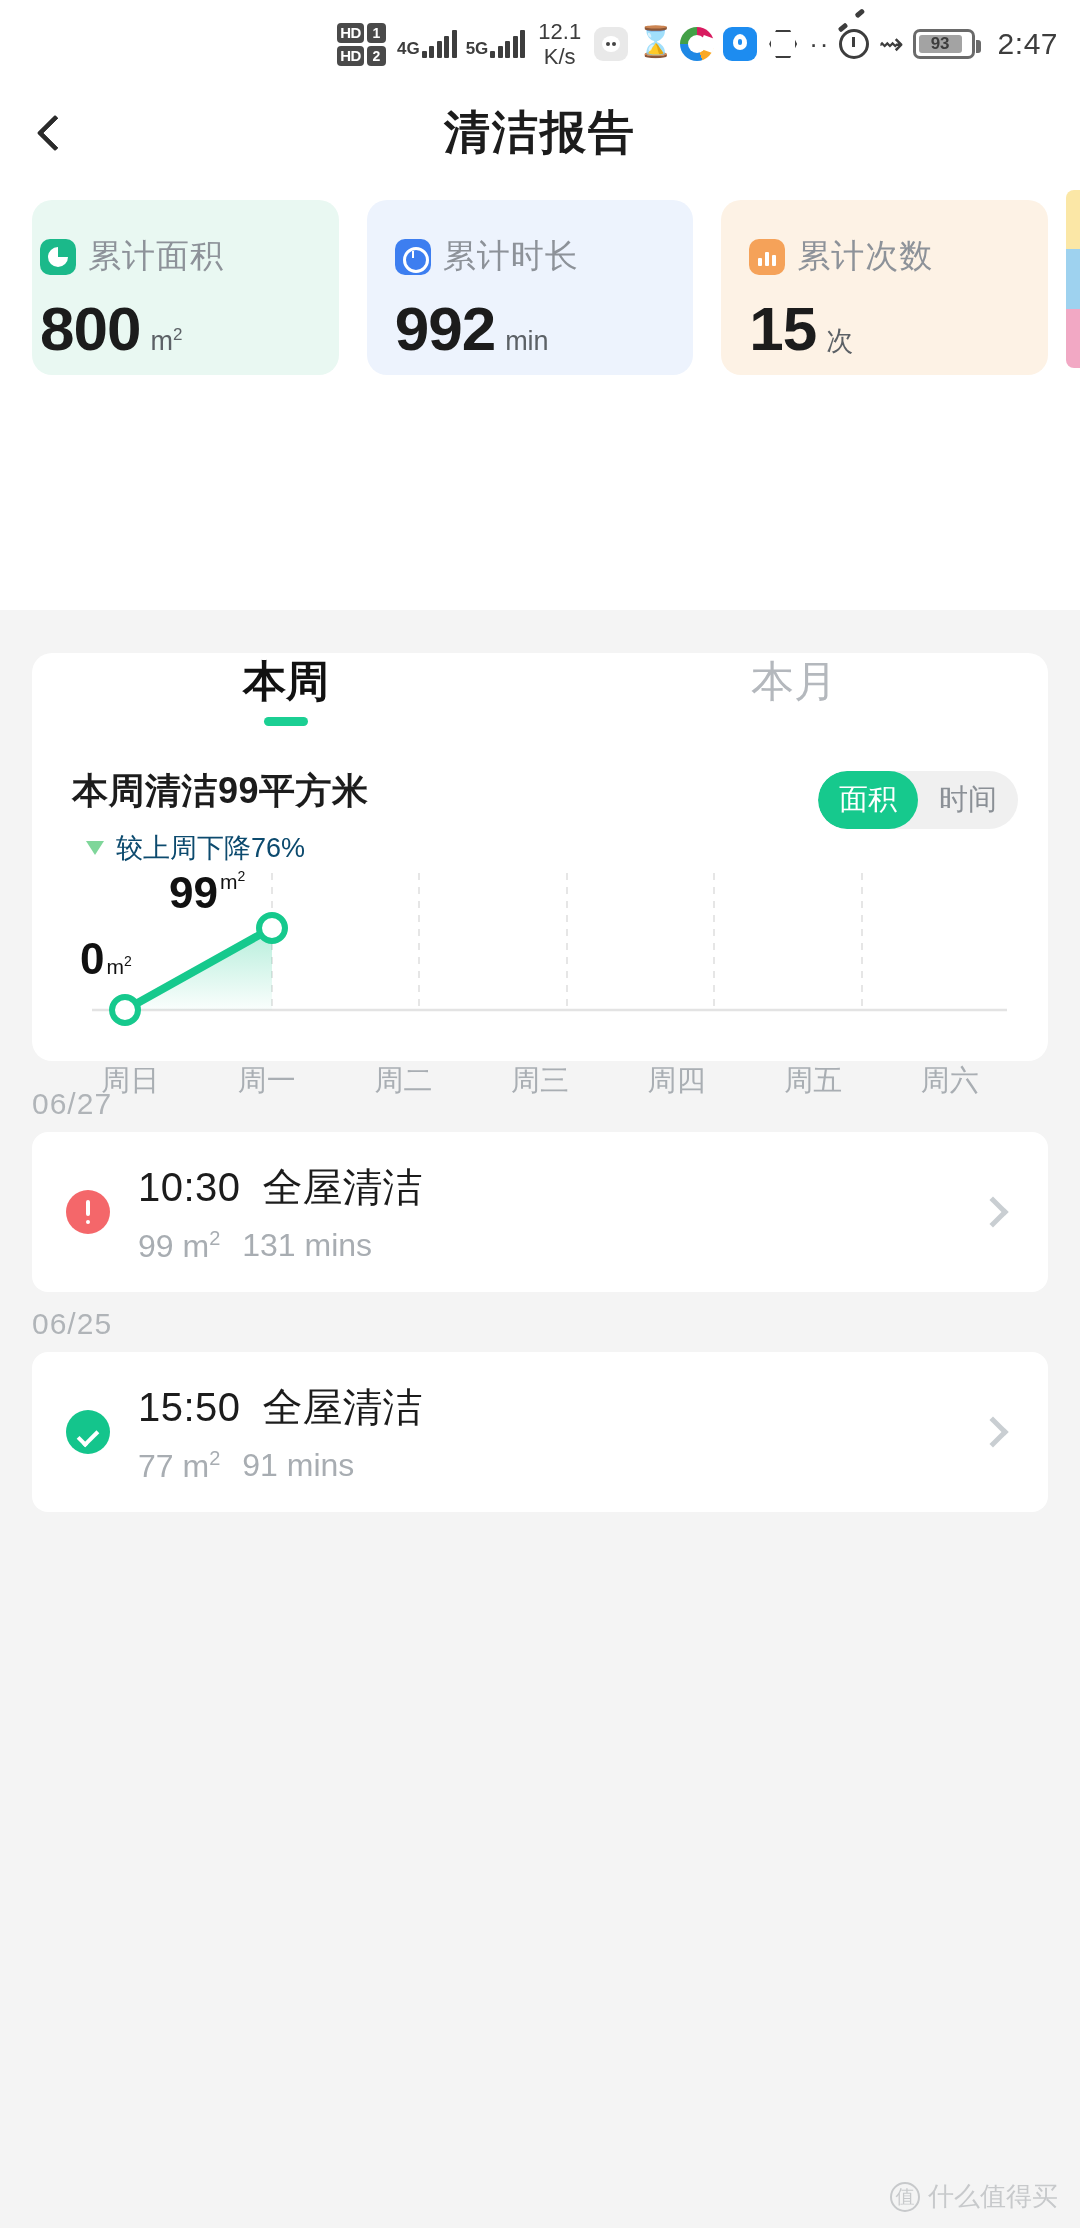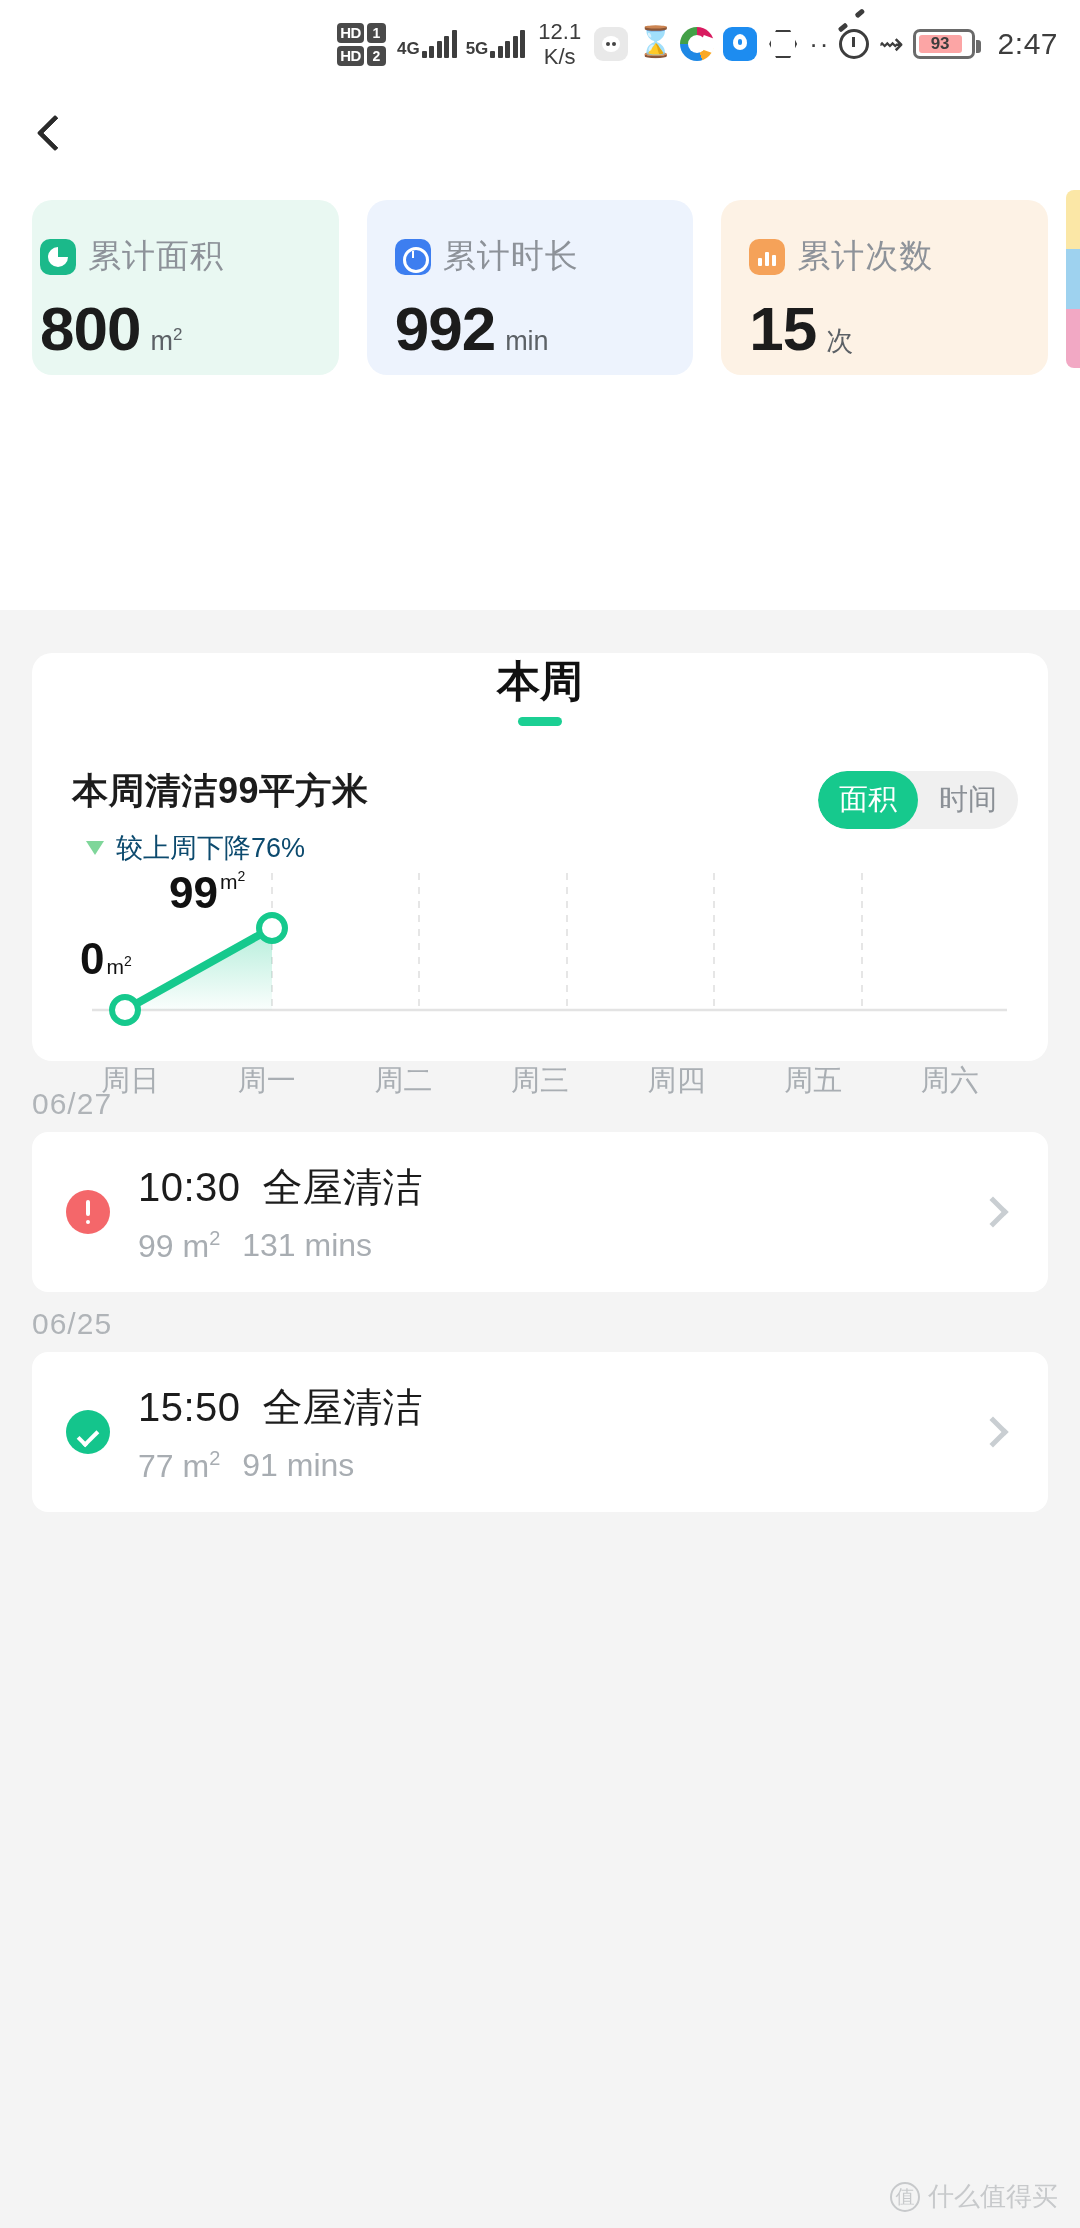--- a/index.html
+++ b/index.html
@@ -102,21 +102,21 @@
   .ic-bt { font-size:30px; color:#3d3d3d; line-height:30px; }
   .batt {
     width:62px; height:30px; border:3px solid #6a6a6a; border-radius:7px;
     position:relative; display:flex; align-items:center; padding:3px;
   }
   .batt::after {
     content:""; position:absolute; right:-9px; top:8px; width:5px; height:13px;
     background:#6a6a6a; border-radius:0 3px 3px 0;
   }
   .batt-fill {
-    background:#fca5a5; height:100%; width:86%; border-radius:3px;
+    background:#a3a3a3; height:100%; width:86%; border-radius:3px;
     font-size:17px; color:#3d3d3d; text-align:center; line-height:18px; font-weight:600;
   }
   .clock { font-size:30px; color:#3d3d3d; margin-left:14px; letter-spacing:0.5px; }
 
   
   .navbar {
     position:absolute; top:88px; left:0; width:1080px; height:90px;
     display:flex; align-items:center; background:#ffffff;
   }
   .back-btn {
@@ -342,20 +342,21 @@
     <span class="batt">
       <span class="batt-fill">93</span>
     </span>
     <span class="clock">2:47</span>
   </div>
 
   <div class="navbar">
     <div class="back-btn">
       <span class="back-chev"></span>
     </div>
+    <div class="nav-title">清洁报告</div>
   </div>
 
   <div class="side-strip">
     <span class="ss1"></span>
     <span class="ss2"></span>
     <span class="ss3"></span>
   </div>
 
   <div class="stats">
 
@@ -400,20 +401,24 @@
 
   <div class="body-bg"></div>
 
   <div class="chart-card">
 
     <div class="tabs">
       <div class="tab active">
         <span class="tab-label">本周</span>
         <span class="tab-underline"></span>
       </div>
+      <div class="tab">
+        <span class="tab-label">本月</span>
+        <span class="tab-underline"></span>
+      </div>
     </div>
 
     <div class="summary-row">
       <div>
         <div class="summary-title">本周清洁99平方米</div>
         <div class="summary-sub">
           <span class="arrow-down"></span>
           <span class="summary-sub-text">较上周下降76%</span>
         </div>
       </div>

